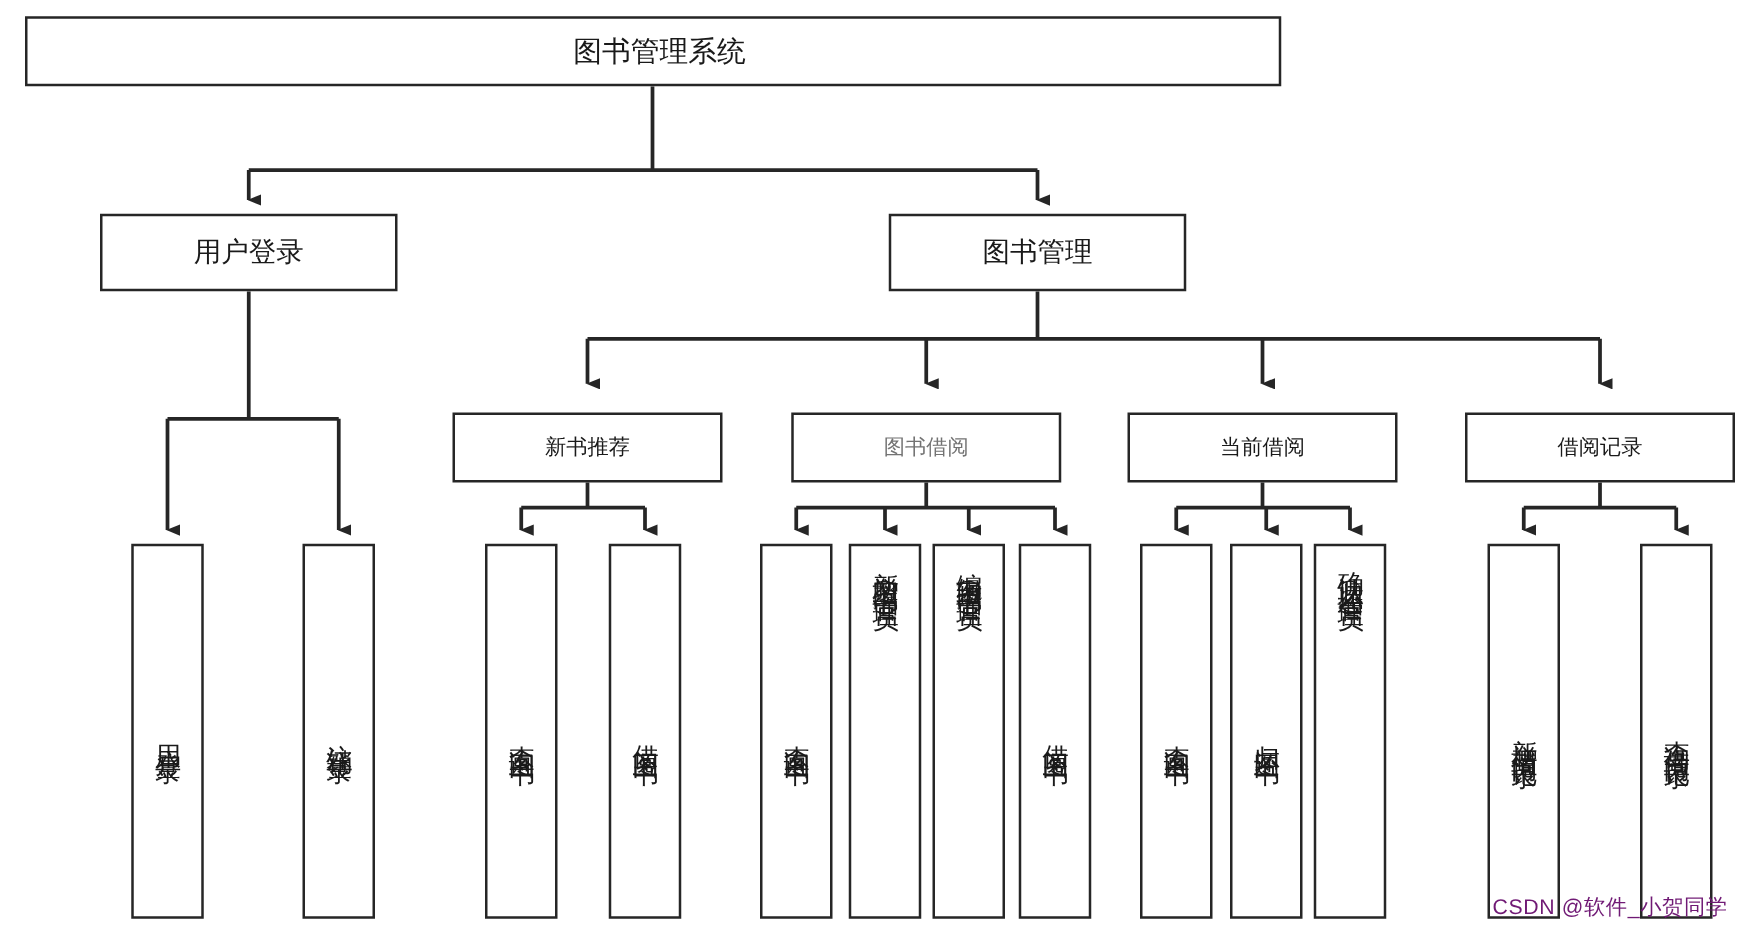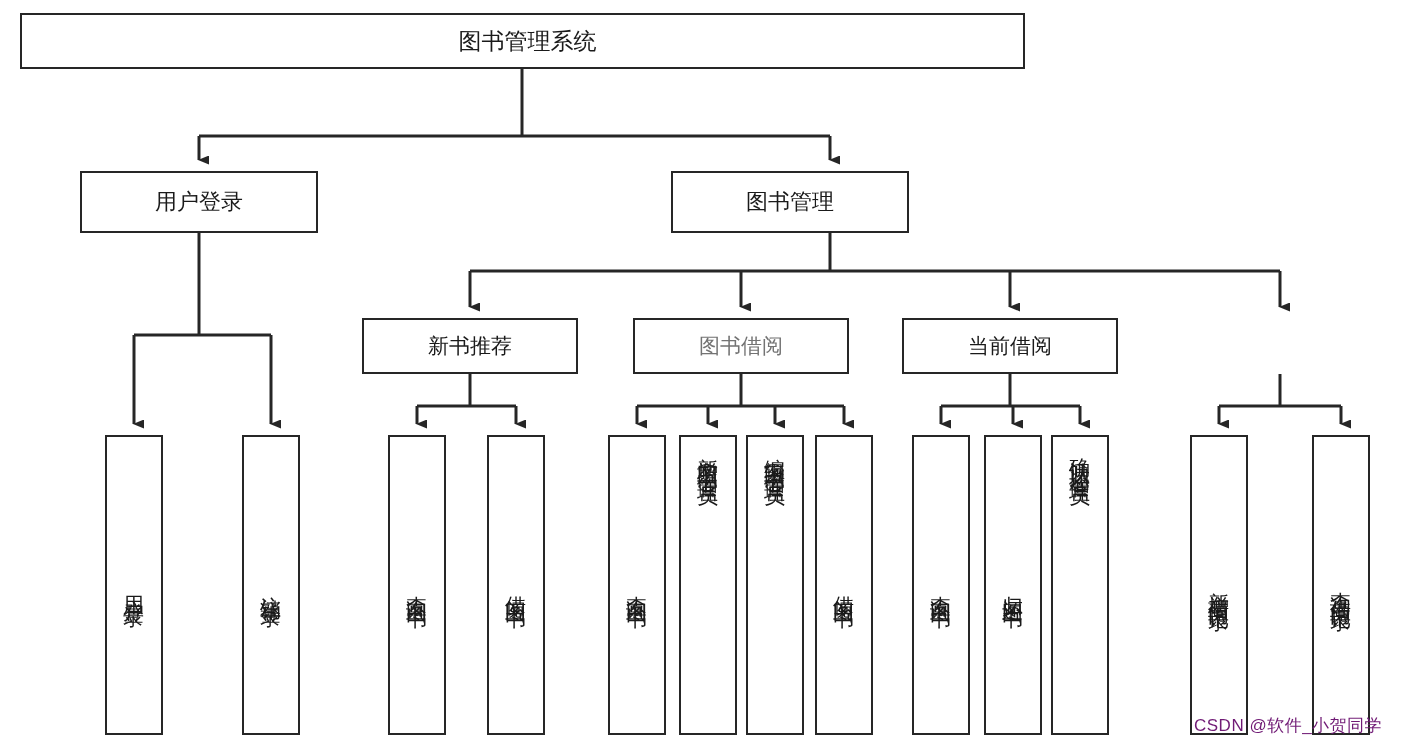--- a/index.html
+++ b/index.html
@@ -39,21 +39,22 @@
     line-height: 1.15;
   }
   .node.level-root {
     font-size: 23px;
     padding-left: 10px;
   }
   .node.level-2 {
     font-size: 22px;
   }
   .node.level-3 {
-    font-size: 21px;
+    font-size: 17px;
+    margin-top: 12px;
   }
   .node.leaf {
     font-size: 21px;
     align-items: flex-start;
     justify-content: center;
     padding-top: 4px;
   }
   .vlabel {
     writing-mode: vertical-rl;
     text-orientation: upright;
@@ -146,32 +147,35 @@
     </g>
   </svg>
 
   <div class="node level-root" style="left: 20px; top: 13px; width: 1005px; height: 56px; border-color: rgb(38, 38, 38); background: rgb(255, 255, 255); color: rgb(26, 26, 26);">
     <span>图书管理系统</span>
   </div>
 
   <div class="node level-2" style="left: 80px; top: 171px; width: 238px; height: 62px; border-color: rgb(38, 38, 38); background: rgb(255, 255, 255); color: rgb(26, 26, 26);">
     <span>用户登录</span>
   </div>
-  <div class="node level-2" style="left: 671px; top: 171px; width: 238px; height: 62px; border-color: rgb(38, 38, 38); background: rgb(255, 255, 255); color: rgb(26, 26, 26);">
+  <div class="node level-2" style="left: 711px; top: 171px; width: 238px; height: 62px; border-color: rgb(38, 38, 38); background: rgb(255, 255, 255); color: rgb(26, 26, 26);">
     <span>图书管理</span>
   </div>
 
   <div class="node level-3" style="left: 362px; top: 318px; width: 216px; height: 56px; border-color: rgb(38, 38, 38); background: rgb(255, 255, 255); color: rgb(26, 26, 26);">
     <span>新书推荐</span>
   </div>
   <div class="node level-3" style="left: 633px; top: 318px; width: 216px; height: 56px; border-color: rgb(38, 38, 38); background: rgb(255, 255, 255); color: #737373;">
     <span>图书借阅</span>
   </div>
   <div class="node level-3" style="left: 902px; top: 318px; width: 216px; height: 56px; border-color: rgb(38, 38, 38); background: rgb(255, 255, 255); color: rgb(26, 26, 26);">
     <span>当前借阅</span>
+  </div>
+  <div class="node level-3" style="left: 1172px; top: 318px; width: 216px; height: 56px; border-color: rgb(38, 38, 38); background: rgb(255, 255, 255); color: rgb(26, 26, 26);">
+    <span>借阅记录</span>
   </div>
 
   <div class="node leaf" style="left: 105px; top: 435px; width: 58px; height: 300px; border-color: rgb(38, 38, 38); background: rgb(255, 255, 255); color: rgb(26, 26, 26);">
     <div class="leaf-inner">
         <span class="vlabel">用户登录</span>
       </div>
   </div>
   <div class="node leaf" style="left: 242px; top: 435px; width: 58px; height: 300px; border-color: rgb(38, 38, 38); background: rgb(255, 255, 255); color: rgb(26, 26, 26);">
     <div class="leaf-inner">
         <span class="vlabel">注销登录</span>

